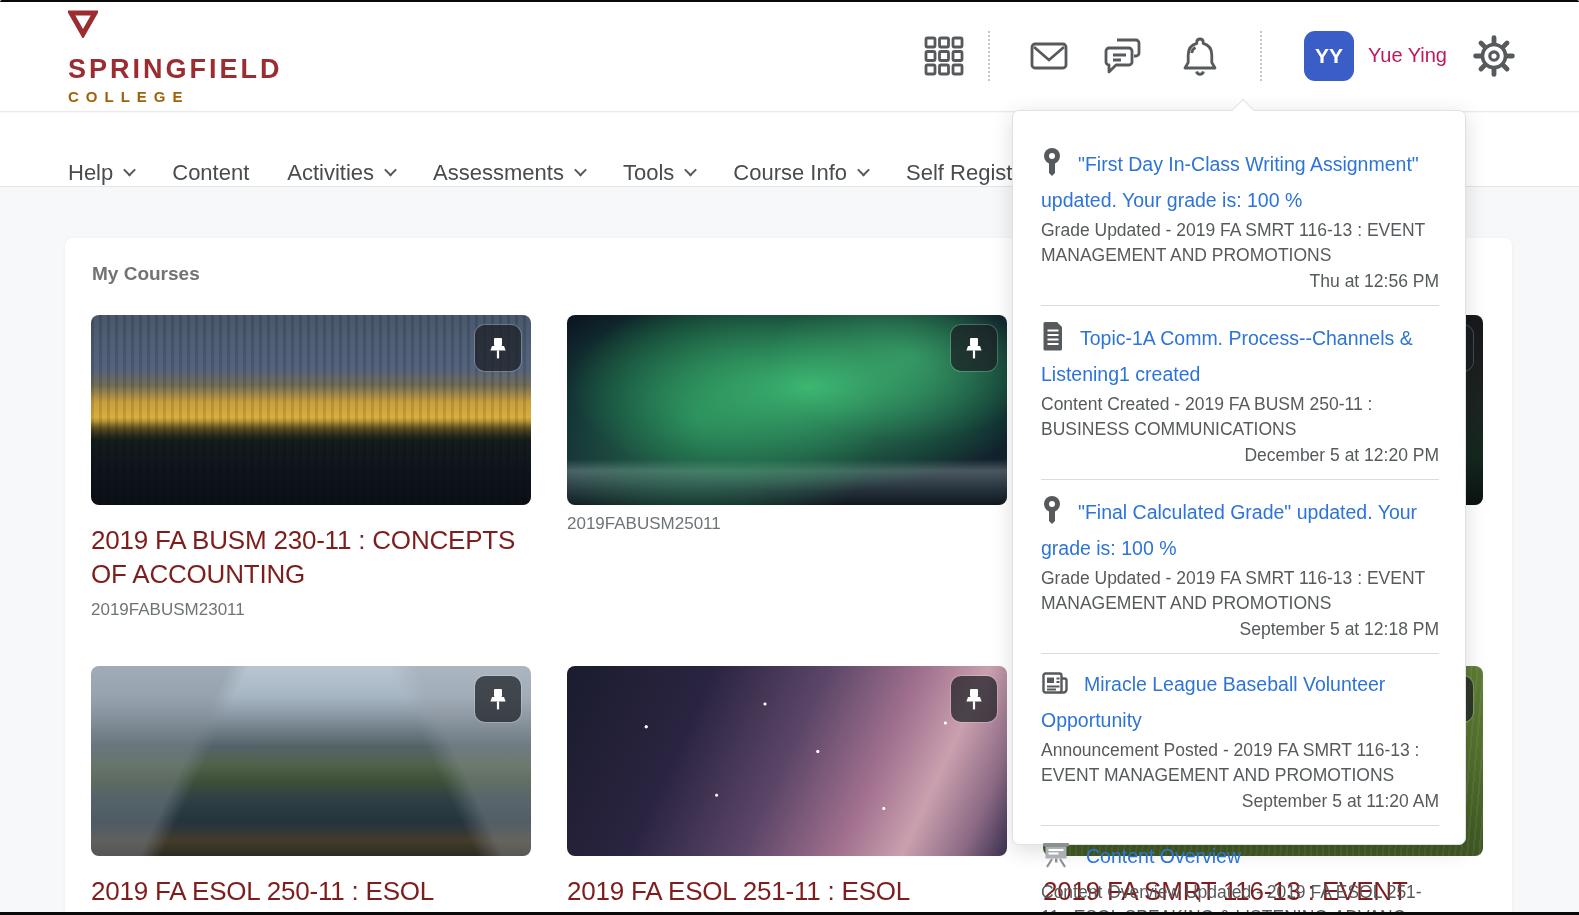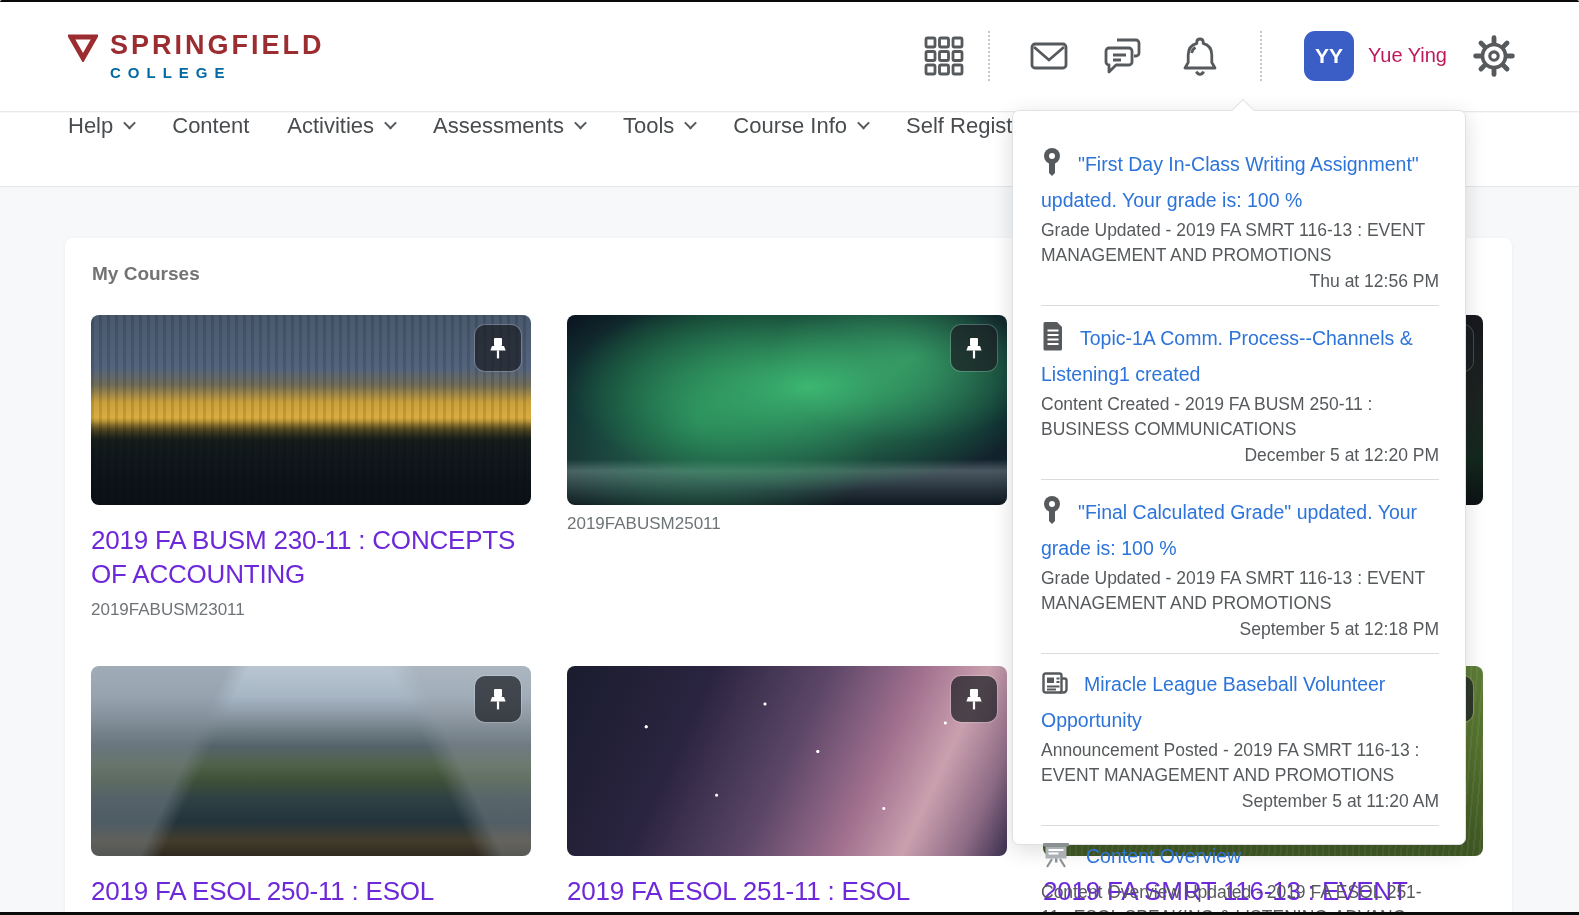--- a/index.html
+++ b/index.html
@@ -6,52 +6,52 @@
   html,body { width:1579px; height:915px; overflow:hidden; background:#f7f8fa;
               font-family:"Liberation Sans", sans-serif; position:relative; }
 
   
   .frame-top { position:absolute; top:0; left:0; width:100%; height:2px; background:#0a0a0a; border-radius:10px 10px 0 0; z-index:99; }
   .frame-bottom { position:absolute; bottom:0; left:0; width:100%; height:3px; background:#0a0a0a; z-index:99; }
 
   
   .header { position:absolute; top:0; left:0; width:100%; height:112px; background:#fff;
             border-bottom:1px solid #e8ebed; display:flex; align-items:center; z-index:10; }
-  .logo { display:flex; align-items:flex-start; margin-left:68px; gap:12px; }
+  .logo { display:flex; align-items:flex-start; margin-left:68px; gap:12px;flex-direction:column; }
   .logo-tri { margin-top:4px; }
   .logo-text .l1 { color:#9b2c30; font-weight:bold; font-size:27px; letter-spacing:3px; }
-  .logo-text .l2 { color:#0369a1; font-weight:bold; font-size:15px; letter-spacing:7px; margin-top:3px; }
+  .logo-text .l2 { color:#a16207; font-weight:bold; font-size:15px; letter-spacing:7px; margin-top:3px; }
 
   .header-actions { margin-left:auto; margin-right:64px; display:flex; align-items:center; }
   .hicon { display:flex; align-items:center; justify-content:center; cursor:pointer; }
   .vdots { width:0; height:50px; border-left:2px dotted #c3c8cc; margin:0 22px; }
   .gap24 { margin:0 14px; }
   .avatar { width:50px; height:50px; border-radius:11px; background:#3b5ec6; color:#fff;
             font-weight:bold; font-size:21px; display:flex; align-items:center; justify-content:center; margin-left:20px; }
   .username { font-size:20px; color:#be185d; margin:0 26px 0 14px; }
 
   
   .navbar { position:absolute; top:113px; left:0; width:100%; height:74px; background:#fff;
-            border-bottom:1px solid #e3e6e8; display:flex; align-items:flex-start; padding-left:68px; z-index:5; }
+            border-bottom:1px solid #e3e6e8; display:flex; align-items:flex-end; padding-left:68px; z-index:5; }
   .nav-item { display:flex; align-items:center; font-size:22px; color:#494c4e; margin-right:38px; cursor:pointer; white-space:nowrap; }
   .chev { width:9px; height:9px; border-right:2.4px solid #565a5c; border-bottom:2.4px solid #565a5c;
           transform:rotate(45deg) translate(-1px,-1px); margin-left:12px; margin-top:-4px; }
 
   
   .courses-panel { position:absolute; left:65px; top:238px; width:1447px; height:820px;
                    background:#fff; border-radius:8px; box-shadow:0 1px 4px rgba(0,0,0,0.05); z-index:1; }
   .courses-title { font-size:19px; font-weight:bold; color:#737373; margin:25px 0 0 27px; }
   .course-grid { margin:30px 26px 0 26px; display:grid; grid-template-columns:repeat(3,440px);
                  column-gap:36px; row-gap:46px; }
   .course-card { cursor:pointer; }
   .course-img { position:relative; width:440px; height:190px; border-radius:8px; overflow:hidden; }
   .pin-badge { position:absolute; top:10px; right:10px; width:46px; height:46px; border-radius:10px;
                background:rgba(28,31,36,0.72); box-shadow:0 0 0 1px rgba(255,255,255,0.2);
                display:flex; align-items:center; justify-content:center; cursor:pointer; }
-  .course-name { margin-top:18px; font-size:26px; line-height:34px; color:#6d28d9; letter-spacing:-0.2px; }
+  .course-name { margin-top:18px; font-size:26px; line-height:34px; color:#7f1d1d; letter-spacing:-0.2px; }
   .course-code { margin-top:9px; font-size:17px; color:#6e7477; }
 
   .img-autumn { background:
       linear-gradient(180deg, rgba(0,0,0,0) 0%, rgba(0,0,0,0) 56%, rgba(12,17,22,0.6) 66%, rgba(8,12,16,0.8) 100%),
       repeating-linear-gradient(90deg, rgba(0,0,0,0.10) 0 3px, rgba(255,255,255,0.02) 3px 8px),
       linear-gradient(180deg, #46566a 0%, #51617a 28%, #6e6a55 37%, #c99e38 46%, #d8ab3c 54%, #6b5a22 60%, #1f2a1e 66%, #15202b 80%, #101a24 100%); }
   .img-aurora { background:
       radial-gradient(ellipse 320px 140px at 55% 38%, rgba(72,220,130,0.75), rgba(40,160,90,0.25) 60%, transparent 75%),
       radial-gradient(ellipse 260px 200px at 30% 55%, rgba(60,200,120,0.5), transparent 70%),
       radial-gradient(ellipse 200px 120px at 78% 22%, rgba(90,230,150,0.45), transparent 70%),

